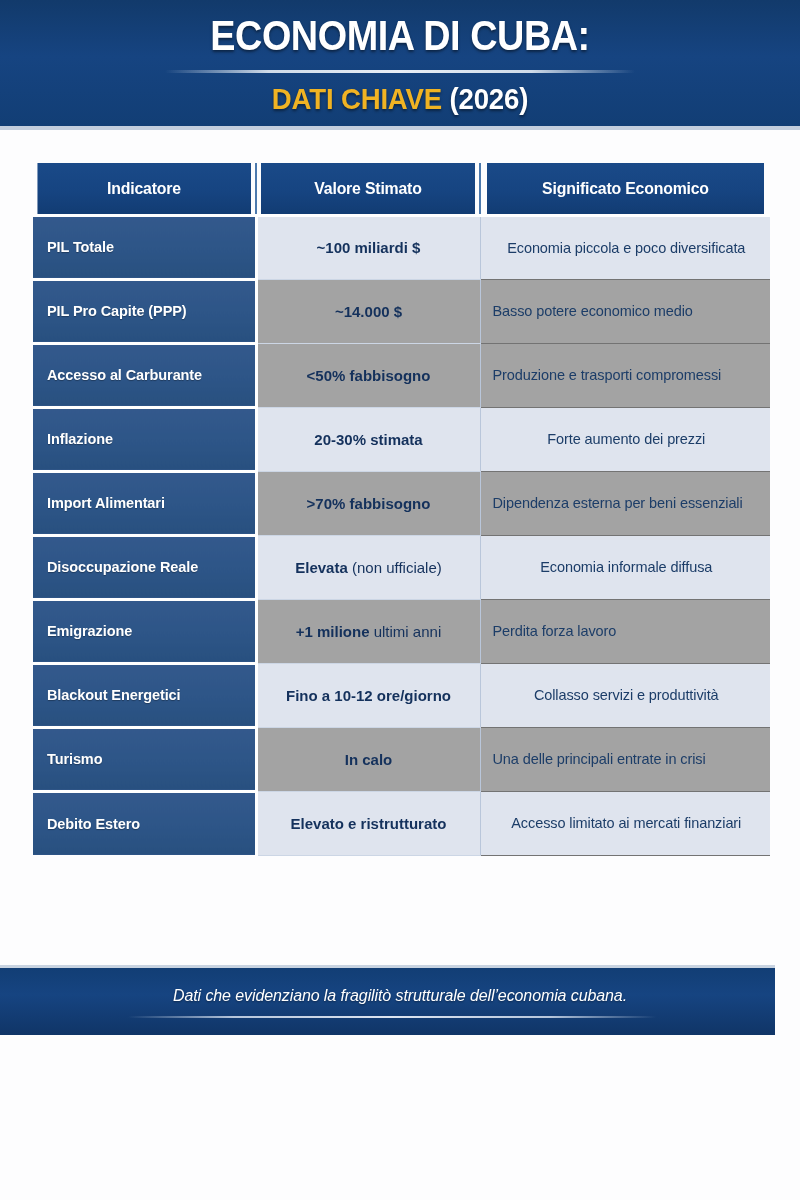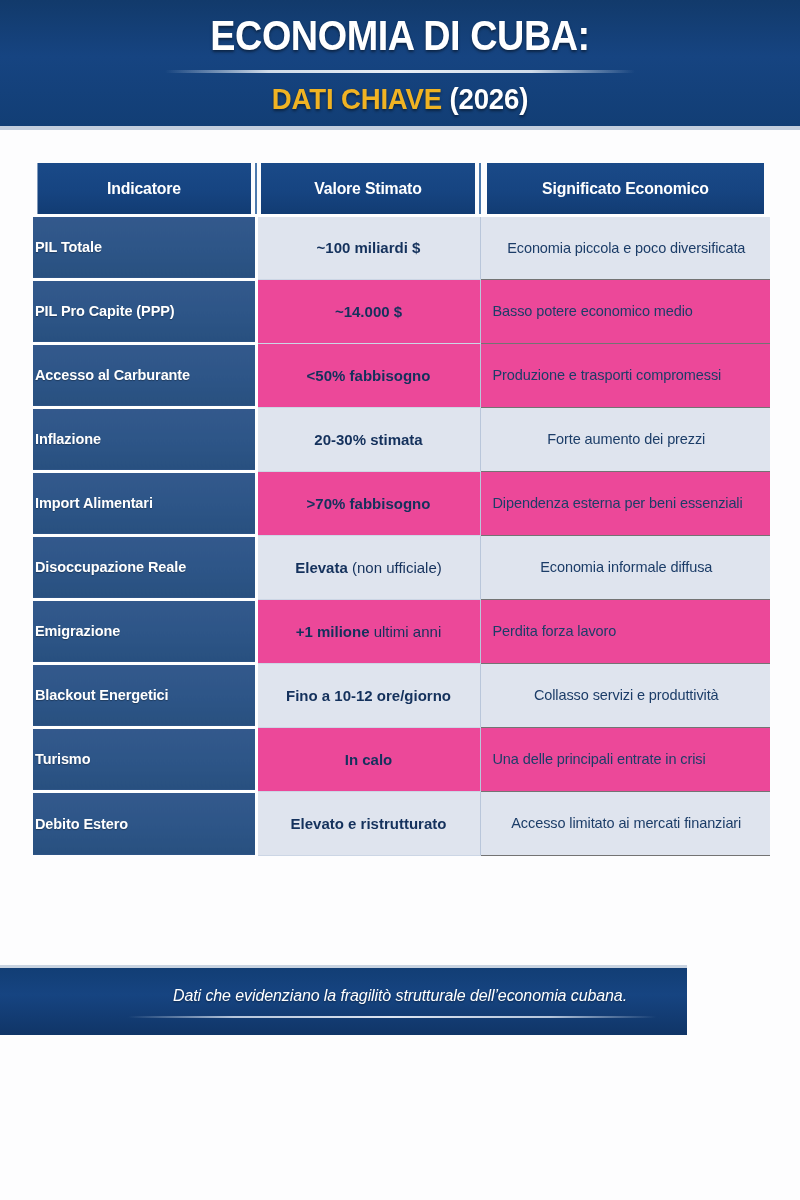--- a/index.html
+++ b/index.html
@@ -99,21 +99,21 @@
   thead th:last-child { border-right: none; }
   thead tr { border-bottom: 3px solid #ffffff; }
 
   tbody tr { height: 64px; }
 
   td.ind {
     background: linear-gradient(180deg, #33598c 0%, #2d5587 55%, #28507f 100%);
     color: #ffffff;
     font-size: 14.5px;
     font-weight: bold;
-    padding-left: 2px;
+    padding-left: 14px;
     letter-spacing: -0.1px;
     border-bottom: 3px solid #ffffff;
     border-right: 3px solid #ffffff;
     box-sizing: border-box;
     text-shadow: 0 1px 1px rgba(0,0,0,0.3);
   }
   td.val {
     font-size: 15px;
     color: #14315c;
     text-align: center;
@@ -127,29 +127,29 @@
   td.mean {
     font-size: 14.5px;
     color: #1c3d68;
     text-align: left;
     padding: 0 10px 0 12px;
     border-bottom: 1px solid #737373;
     box-sizing: border-box;
     letter-spacing: -0.1px;
   }
   tbody tr.odd  td.val, tbody tr.odd  td.mean { background: #dfe4ee; text-align: center; }
-  tbody tr.even td.val, tbody tr.even td.mean { background: #ec4899; }
+  tbody tr.even td.val, tbody tr.even td.mean { background: #a3a3a3; }
   tbody tr:last-child td.ind { border-bottom: none; }
 
   
   .footer-band {
     position: absolute;
     left: 0;
     top: 965px;
-    width: 687px;
+    width: 775px;
     height: 70px;
     background: linear-gradient(180deg, #123e75 0%, #164481 40%, #103567 100%);
     border-top: 3px solid #c8d3e1;
     box-sizing: border-box;
   }
   .footer-text {
     position: absolute;
     left: 0;
     top: 19px;
     width: 800px;

